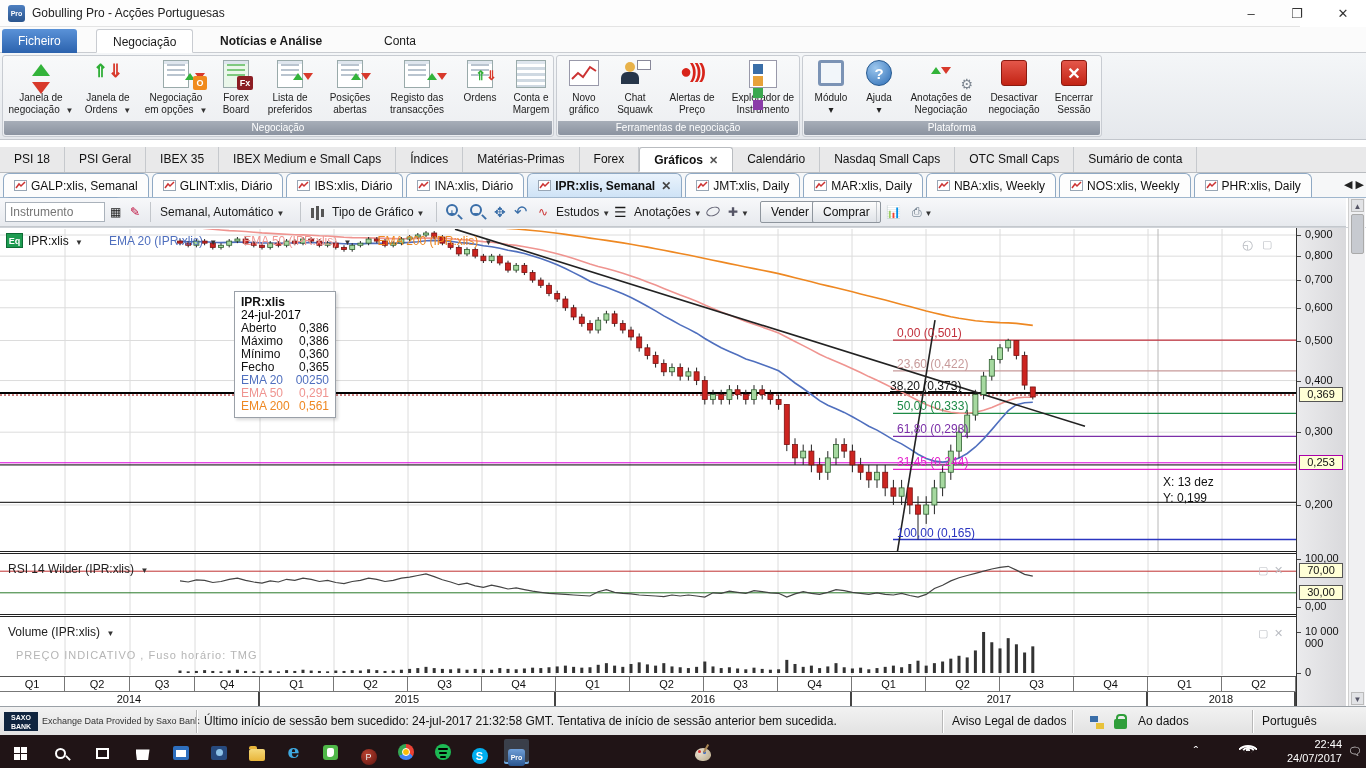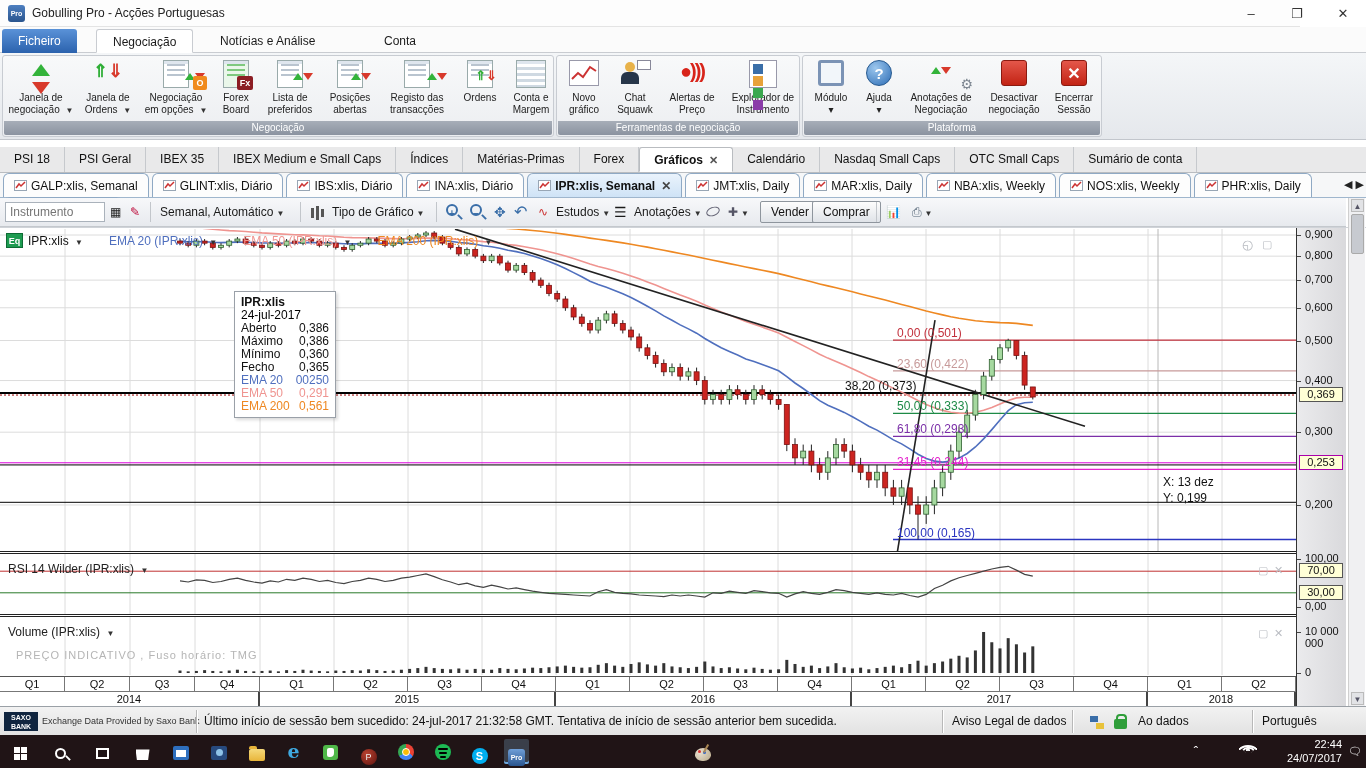--- a/index.html
+++ b/index.html
@@ -127,21 +127,21 @@
     <div id="appicon">Pro</div>
     <div id="apptitle">Gobulling Pro - Acções Portuguesas</div>
     <div class="wctl" id="btn-min">–</div>
     <div class="wctl" id="btn-max">❐</div>
     <div class="wctl" id="btn-close">✕</div>
   </div>
 
   <div id="menubar">
       <div class="mtab file" style="left: 2px;">Ficheiro</div>
       <div class="mtab active" style="left: 96px;">Negociação</div>
-      <div class="mtab" style="left: 204px;">Notícias e Análise</div>
+      <div class="mtab" style="left: 204px; font-weight: bold;">Notícias e Análise</div>
       <div class="mtab" style="left: 368px;">Conta</div>
     </div>
 
   <div id="ribbon">
       <div class="rgroup" style="left: 2px; width: 552px;">
         <div class="rbtn" style="left: 2px; width: 72px;">
           <div class="ric">
             <div style="padding-top:2px"><span class="tri-u"></span><br><span class="tri-d"></span></div>
           </div>
           <div class="rlb">Janela de
@@ -765,21 +765,21 @@
           <div class="tr" style="color: rgb(238, 136, 34);">
             <span>EMA 200</span>
             <span>0,561</span>
           </div>
         </div>
     </div>
 
     <div id="fiblabs">
         <div class="fiblab" style="left: 897px; top: 98.1491px; color: rgb(194, 48, 60);">0,00 (0,501)</div>
         <div class="fiblab" style="left: 897px; top: 128.951px; color: rgb(199, 154, 154);">23,60 (0,422)</div>
-        <div class="fiblab" style="left: 845px; top: 151.107px; color: rgb(17, 17, 17);">38,20 (0,373)</div>
+        <div class="fiblab" style="left: 890px; top: 151.107px; color: rgb(17, 17, 17); text-decoration: underline;">38,20 (0,373)</div>
         <div class="fiblab" style="left: 897px; top: 171.468px; color: rgb(29, 138, 70);">50,00 (0,333)</div>
         <div class="fiblab" style="left: 897px; top: 194.439px; color: rgb(123, 47, 168);">61,80 (0,293)</div>
         <div class="fiblab" style="left: 897px; top: 227.288px; color: rgb(228, 34, 204);">31,45 (0,244)</div>
         <div class="fiblab" style="left: 897px; top: 297.513px; color: rgb(43, 53, 192);">100,00 (0,165)</div>
       </div>
     <div id="crossxy">
       <div>X: 13 dez</div>
       <div>Y: 0,199</div>
     </div>
     <div class="panicon" style="left:1242px;top:9px;font-size:13px">◵</div>

